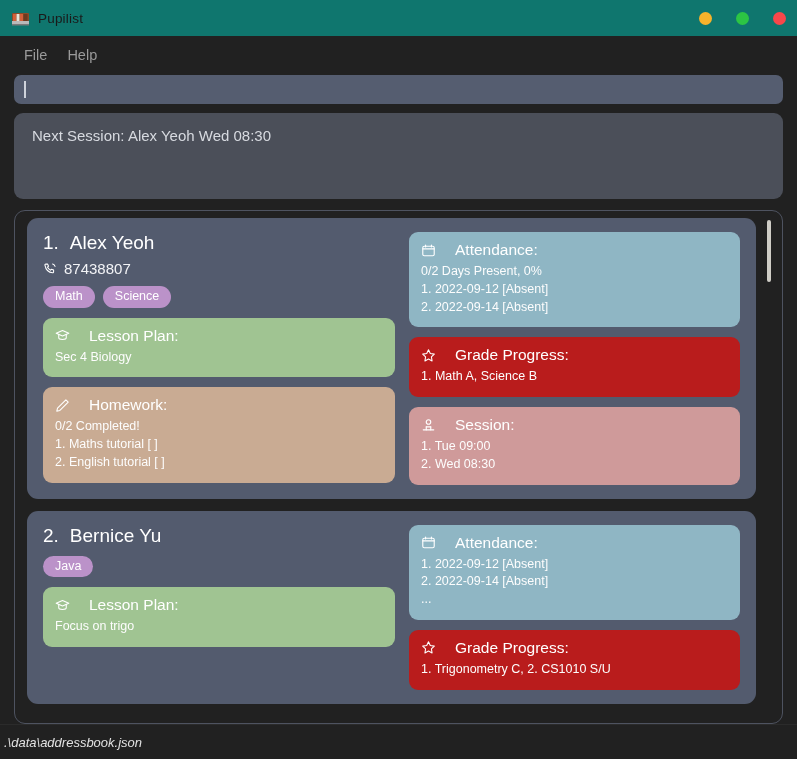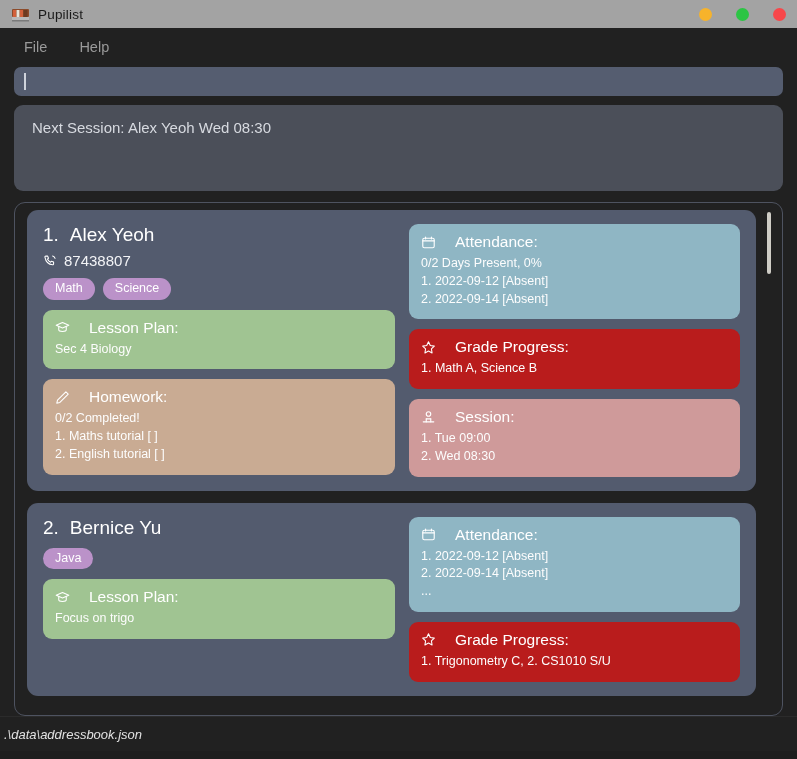--- a/index.html
+++ b/index.html
@@ -7,22 +7,22 @@
   html, body {
     width: 797px;
     height: 759px;
     overflow: hidden;
     font-family: "Liberation Sans", sans-serif;
     background: #1e1e1e;
   }
 
   
   .titlebar {
-    height: 28px;
-    background: #a3a3a3;
+    height: 36px;
+    background: #0f766e;
     display: flex;
     align-items: center;
     padding: 0 12px;
     position: relative;
   }
   .titlebar-left { display: flex; align-items: center; gap: 9px; }
   .app-icon {
     width: 17px; height: 15px;
     position: relative;
     display: inline-block;
@@ -51,21 +51,21 @@
     flex-direction: column;
   }
 
   
   .menubar {
     height: 37px;
     background: #212121;
     display: flex;
     align-items: center;
     padding-left: 14px;
-    gap: 12px;
+    gap: 0;
     flex: none;
   }
   .menu-item {
     font-size: 14.5px;
     color: #9a9a9a;
     padding: 4px 10px;
     border-radius: 3px;
     cursor: default;
   }
 

